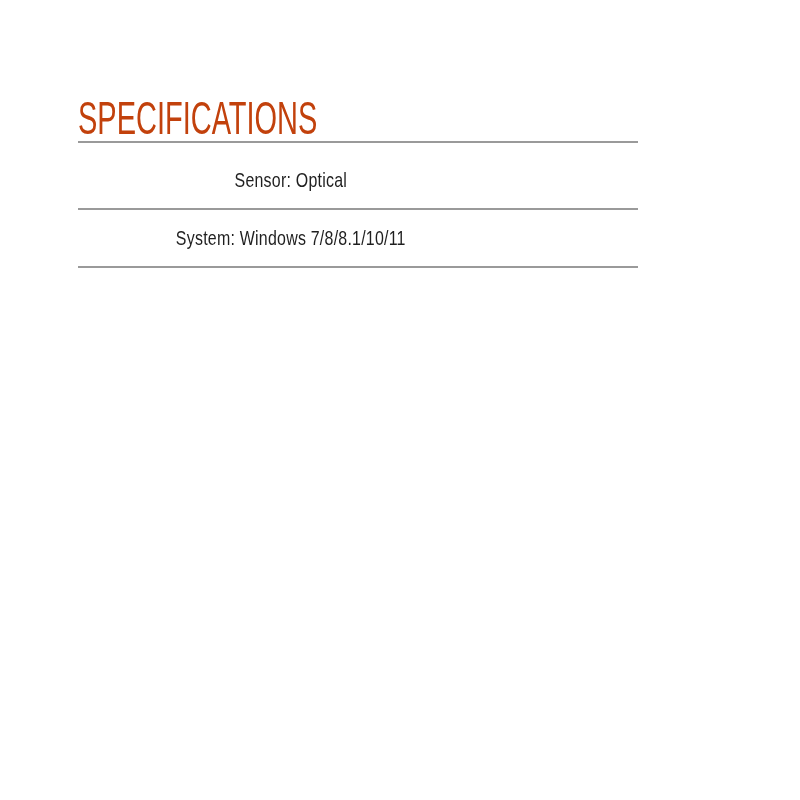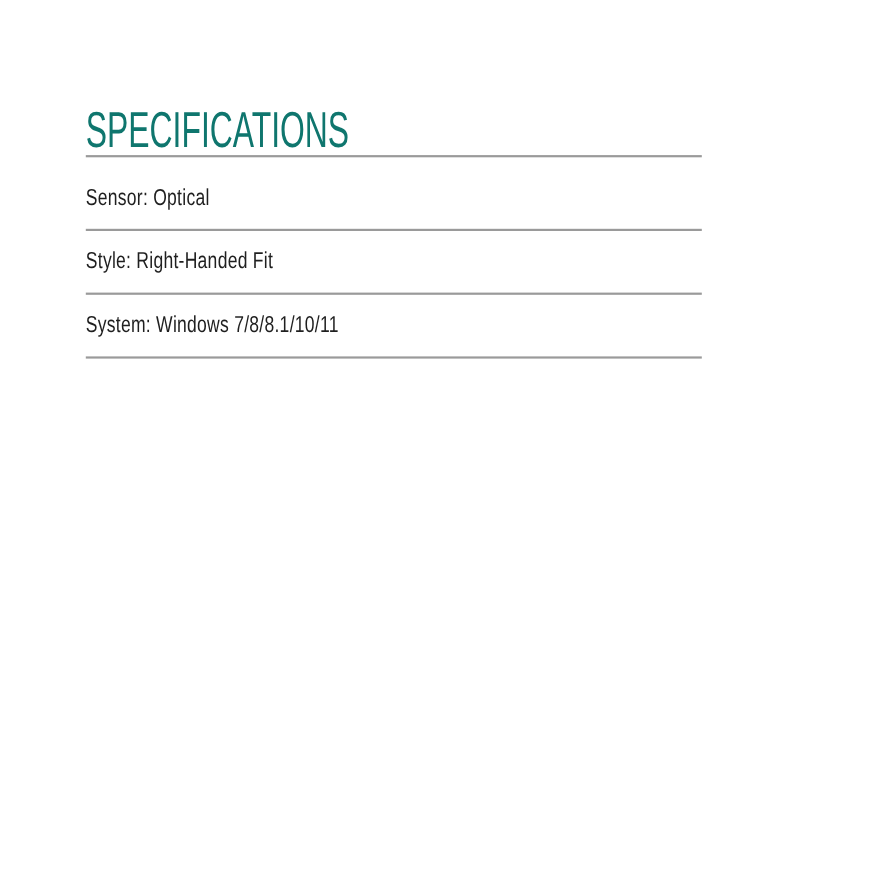--- a/index.html
+++ b/index.html
@@ -20,34 +20,35 @@
     left: 78px;
     top: 0;
     width: 560px;
   }
   .page-title {
     margin-top: 95px;
     height: 46px;
     line-height: 46px;
     font-size: 46px;
     font-weight: 400;
-    color: #0f766e;
+    color: #c2410c;
     white-space: nowrap;
     margin-bottom: 9px;
     border-bottom: 2px solid #9a9a9a;
   }
   .page-title .squeeze {
     display: inline-block;
     transform: scaleX(0.63);
     transform-origin: left center;
     letter-spacing: 0px;
   }
   .spec-row {
     padding: 13px 0;
     border-bottom: 2px solid #9a9a9a;
+    text-align: center;
   }
   .spec-line {
     display: block;
     height: 30px;
     line-height: 30px;
     font-size: 21px;
     color: #1f1f1f;
     white-space: nowrap;
     letter-spacing: 0.3px;
     transform: scaleX(0.76);
@@ -63,22 +64,19 @@
   <h1 class="page-title"><span class="squeeze">SPECIFICATIONS</span></h1>
 
   <div class="spec-row">
     <span class="spec-line">Sensor: Optical</span>
   </div>
 
 
 
 
 
-  <div class="spec-row">
-    <span class="spec-line">Style: Right-Handed Fit</span>
-  </div>
 
 
   <div class="spec-row">
     <span class="spec-line">System: Windows 7/8/8.1/10/11</span>
   </div>
 
 </div>
 
 </body></html>

